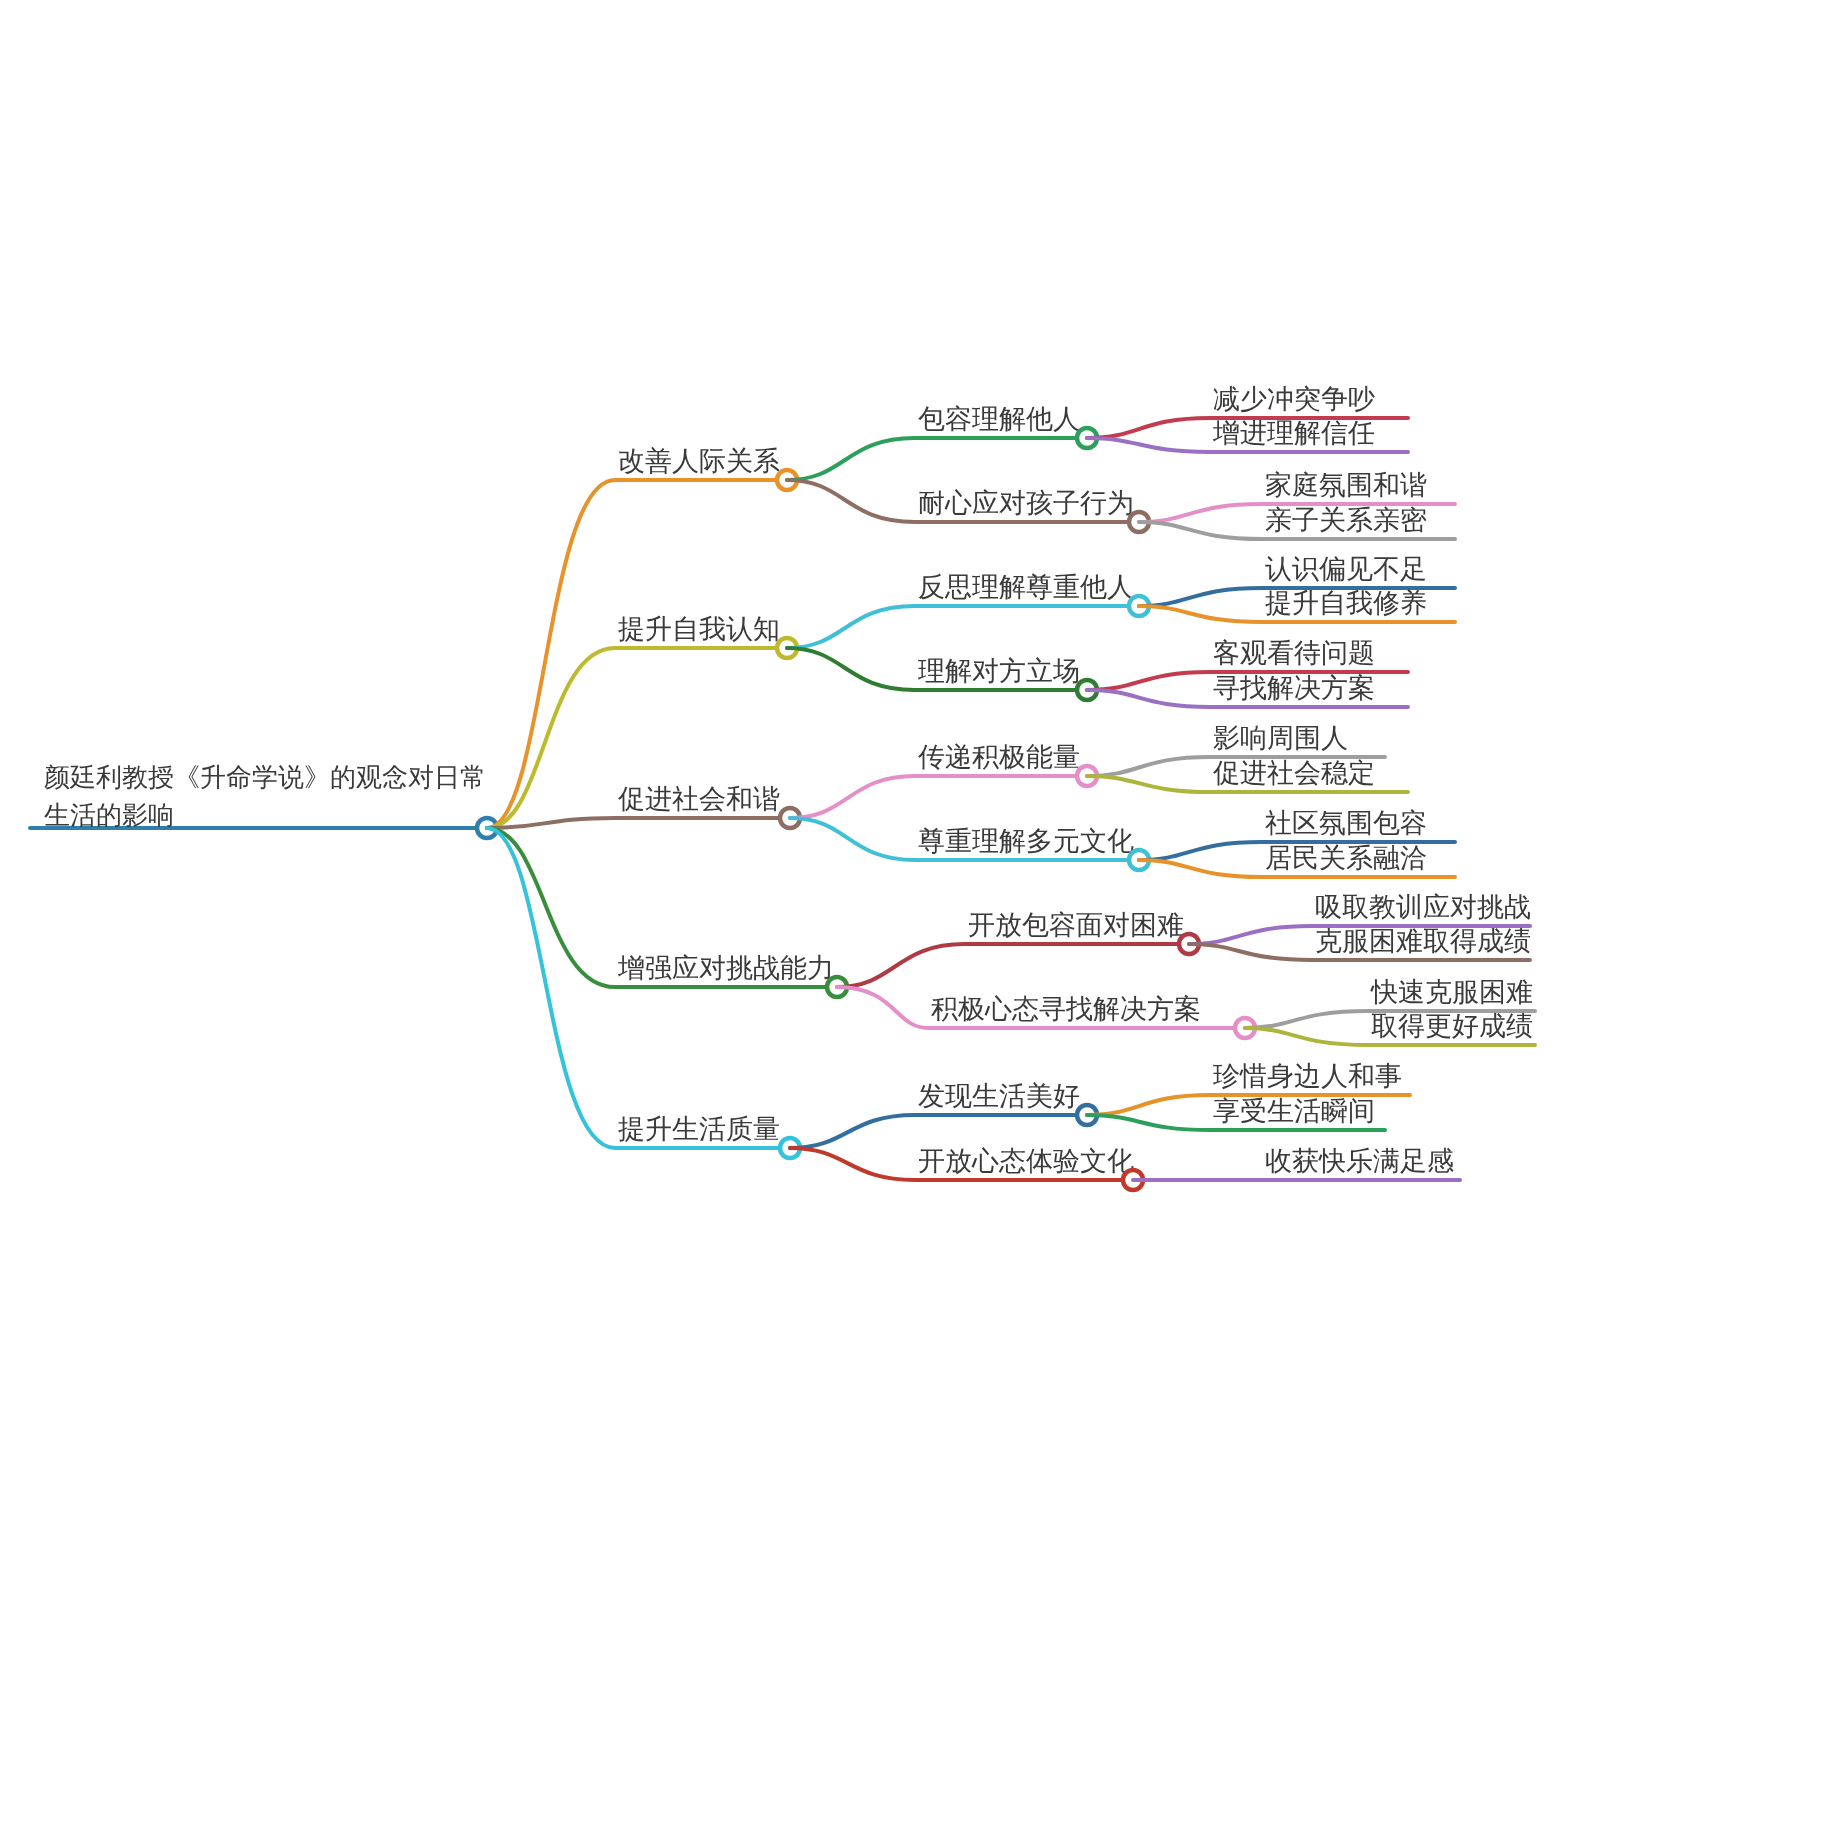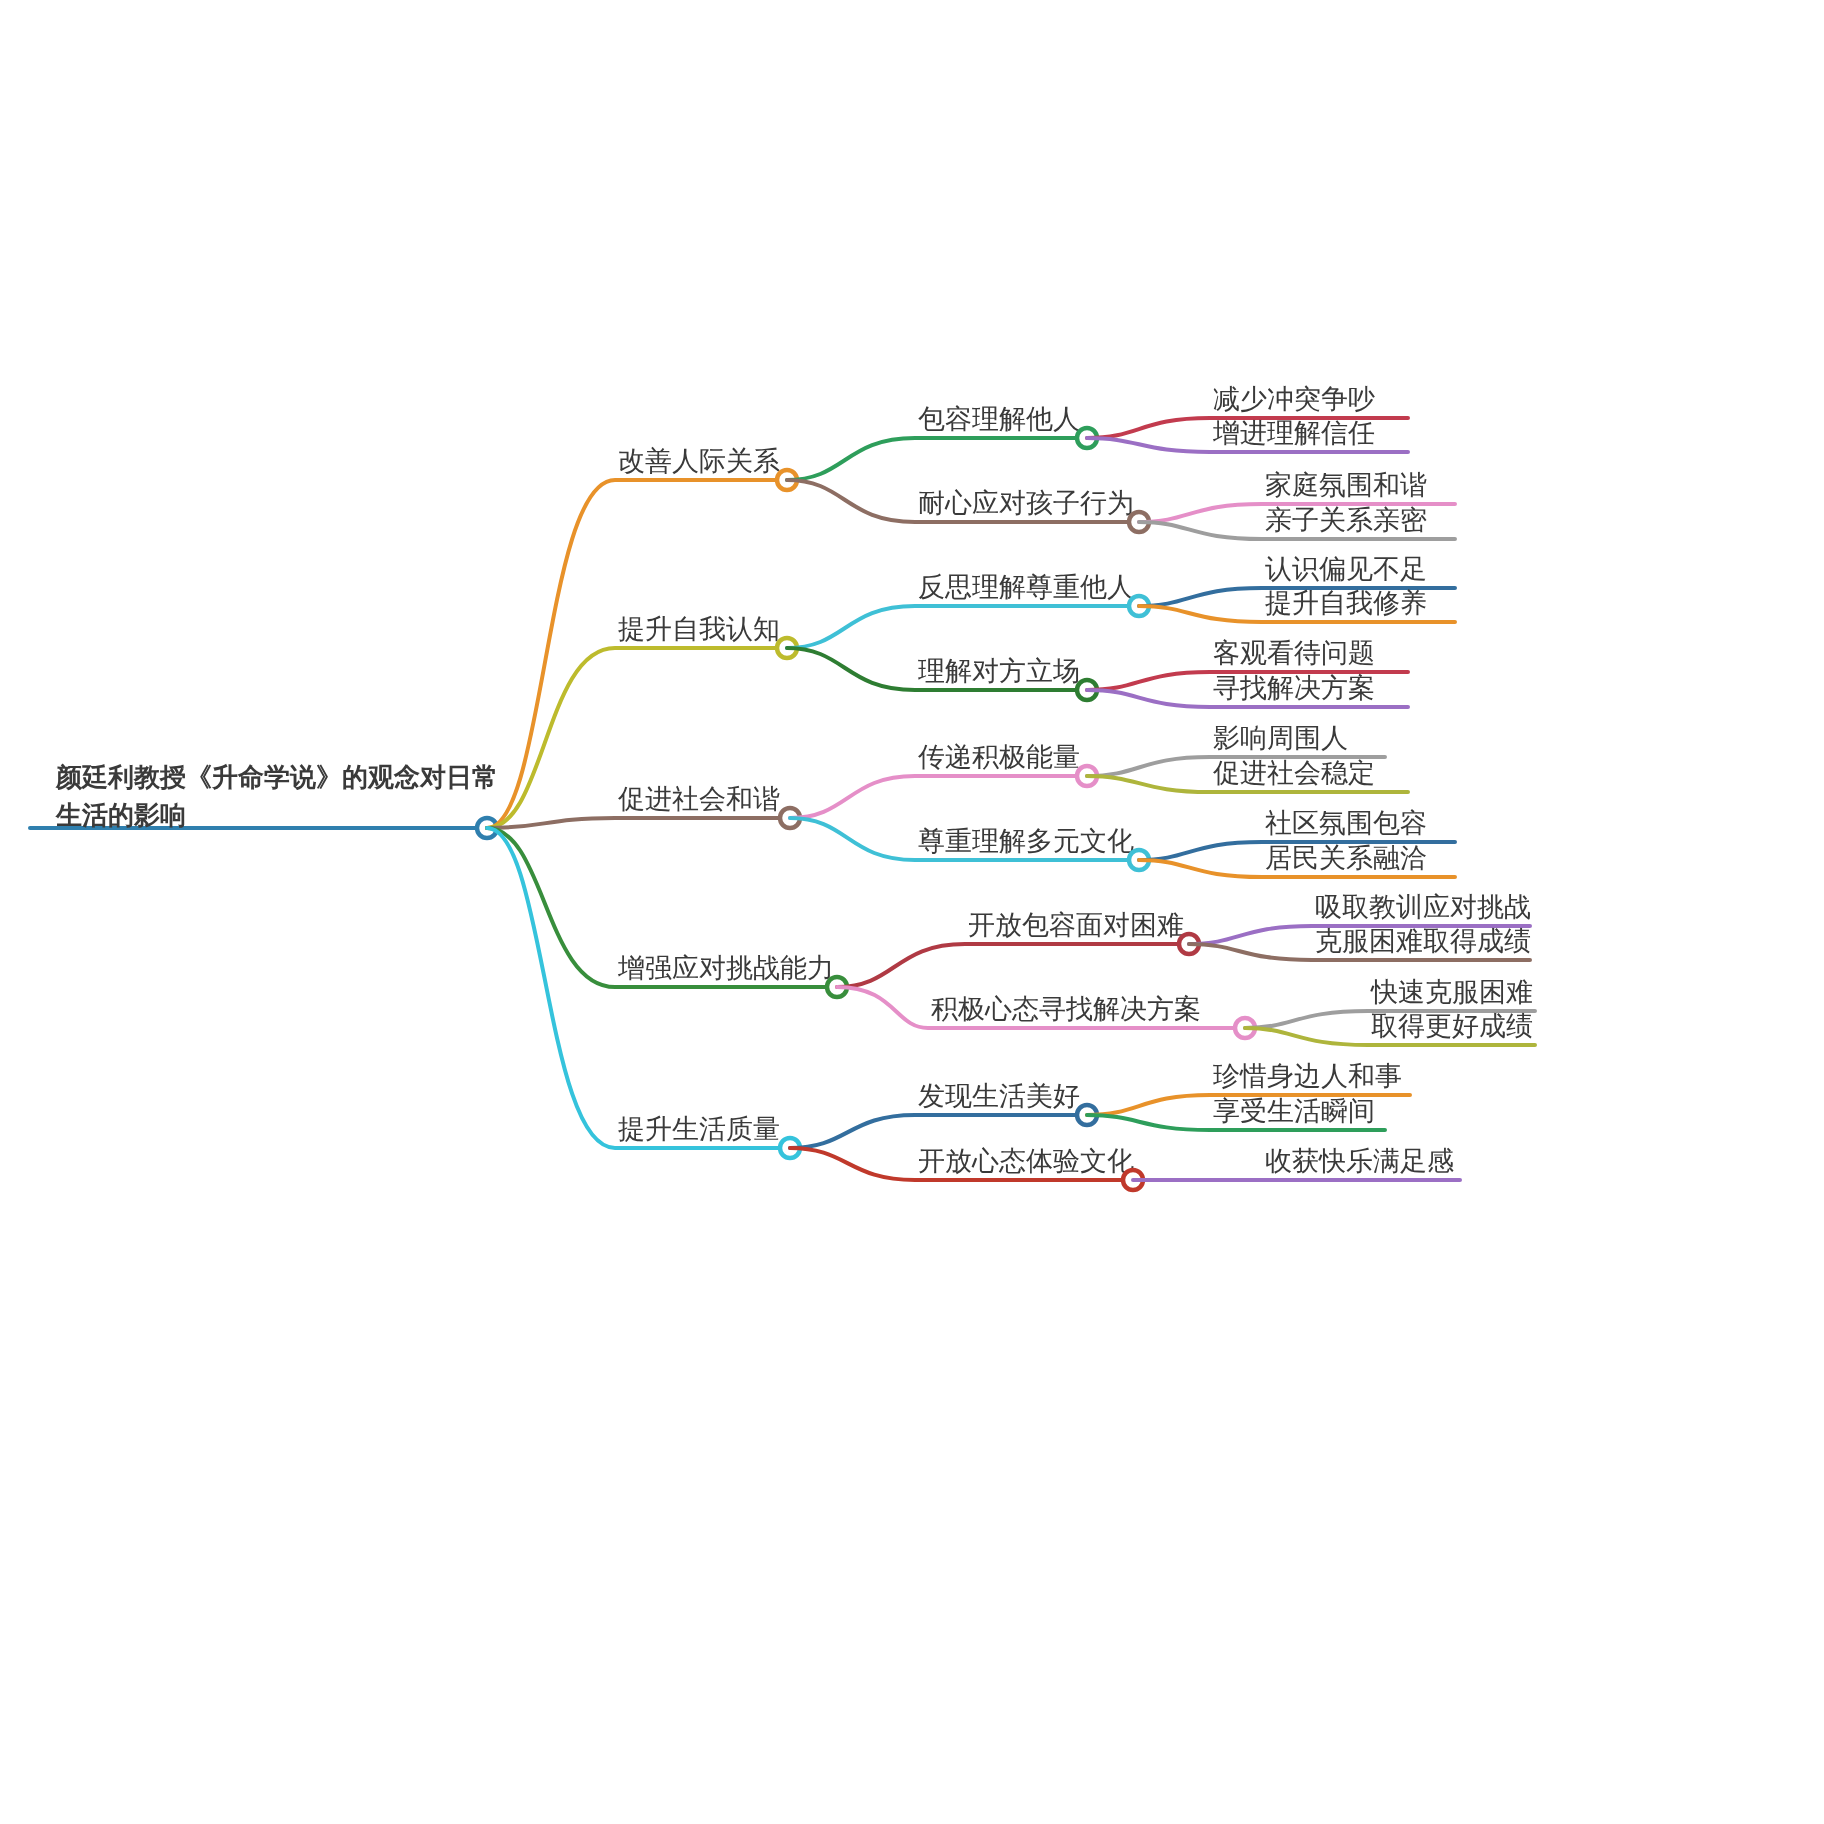--- a/index.html
+++ b/index.html
@@ -22,24 +22,23 @@
   }
   .node-label {
     fill: #3a3a3a;
     font-size: 27px;
     font-weight: 500;
     font-family: "Liberation Sans", "DejaVu Sans", sans-serif;
   }
   .root-label-box {
     font-size: 26px;
     line-height: 38px;
-    font-weight: 700;
+    font-weight: 400;
     color: #3a3a3a;
     font-family: "Liberation Sans", "DejaVu Sans", sans-serif;
-    margin-left: 12px;
   }
 </style>
 </head>
 <body>
 
 <svg width="1824" height="1824" viewBox="0 0 1824 1824" xmlns="http://www.w3.org/2000/svg">
   <rect x="0" y="0" width="1824" height="1824" fill="#ffffff"></rect>
 
   <path class="edge" d="M30,828 H476" stroke="#2F7FAE"></path>
   <foreignObject x="44" y="758" width="456" height="84">

